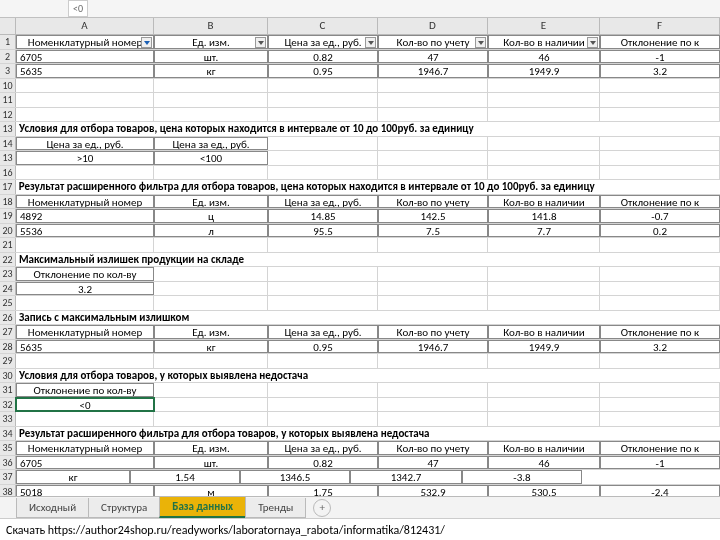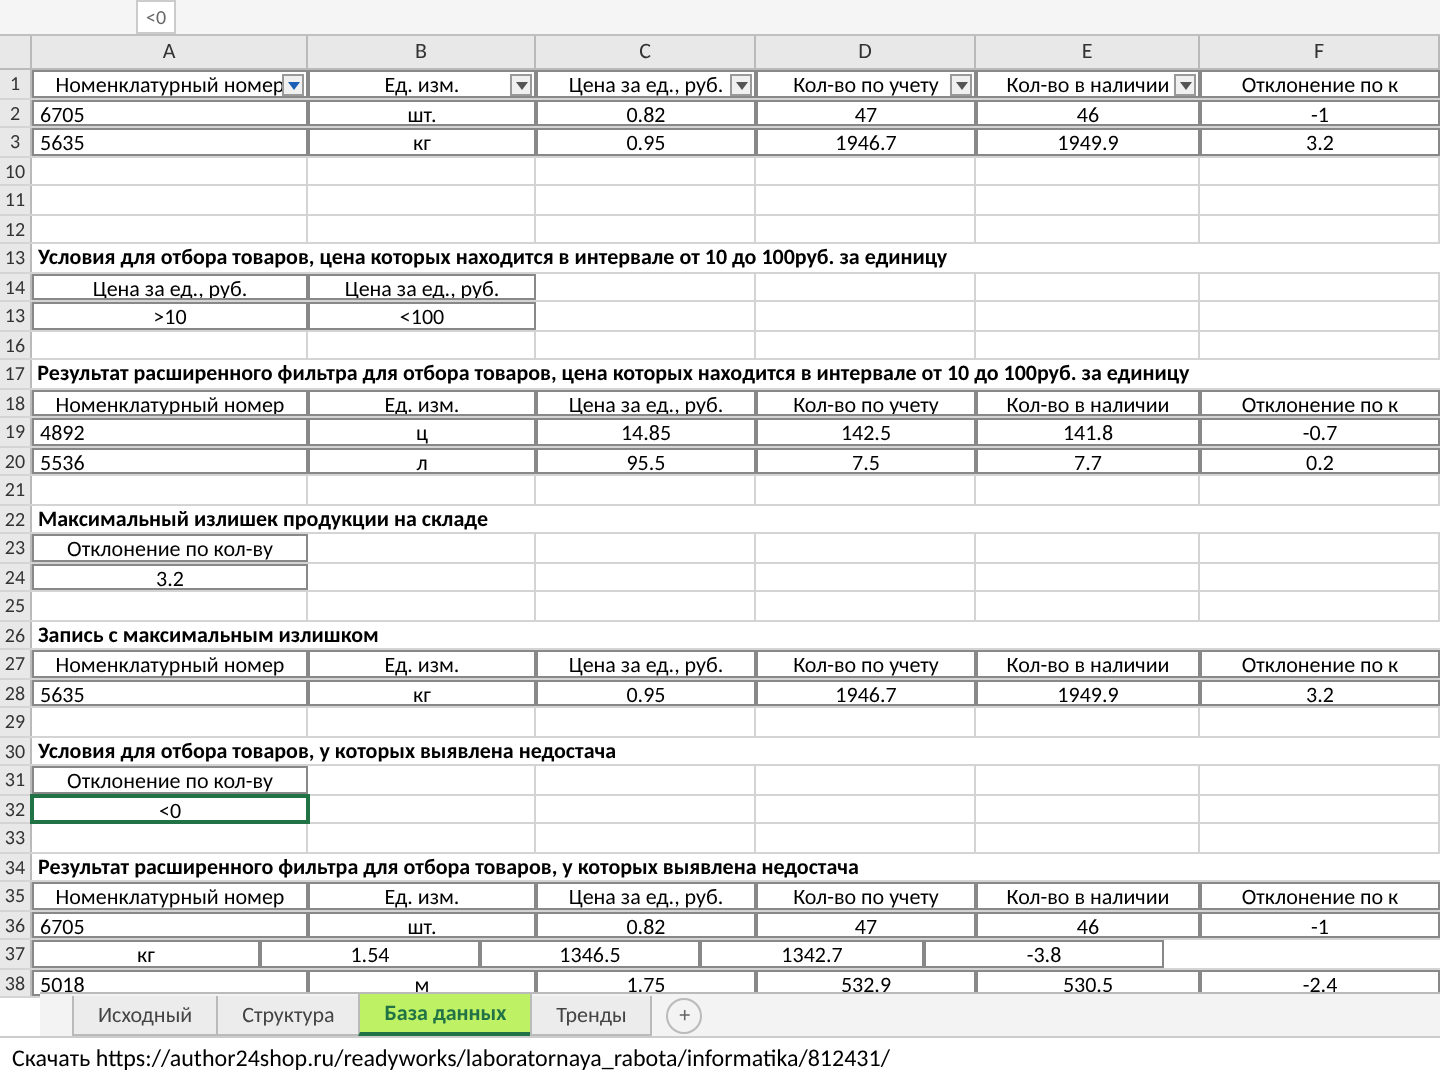--- a/index.html
+++ b/index.html
@@ -25,23 +25,23 @@
   .cell.active { outline: 2px solid #217346; outline-offset: -1px; }
   .cell.nb { border-right: 1px solid transparent; }
   
   .filter-btn { position: absolute; right: 1px; top: 1px; width: 11px; height: 11px; background: #f0f0f0; border: 1px solid #999; display: inline-flex; align-items: center; justify-content: center; }
   .filter-btn::after { content: ""; border-left: 3px solid transparent; border-right: 3px solid transparent; border-top: 4px solid #555; }
   .filter-btn.active::after { border-top-color: #1a5fb4; }
   
   .title-row .cell { border-right: none; }
   .title-text { font-weight: bold; font-size: 11px; white-space: nowrap; }
   
-  .tabs { position: absolute; bottom: 22px; left: 0; right: 0; height: 22px; background: #f3f3f3; border-top: 1px solid #bababa; display: flex; align-items: center; padding-left: 16px; font-size: 11px; margin-left: 20px; }
+  .tabs { position: absolute; bottom: 22px; left: 0; right: 0; height: 22px; background: #f3f3f3; border-top: 1px solid #bababa; display: flex; align-items: center; padding-left: 16px; font-size: 11px; }
   .tab { padding: 3px 12px; border: 1px solid #bababa; border-top: none; background: #ececec; color: #444; margin-right: -1px; cursor: pointer; }
-  .tab.active { background: #bef264; border-bottom: 2px solid #217346; color: #217346; font-weight: bold; }
+  .tab.active { background: #eab308; border-bottom: 2px solid #217346; color: #217346; font-weight: bold; }
   .tab-add { width: 18px; height: 18px; border: 1px solid #bababa; border-radius: 50%; margin-left: 8px; display: flex; align-items: center; justify-content: center; color: #666; cursor: pointer; }
   
   .footer { position: absolute; bottom: 0; left: 0; right: 0; height: 22px; background: #fff; border-top: 1px solid #ccc; display: flex; align-items: center; padding: 0 6px; font-size: 12px; }
 </style>
 </head>
 <body>
 
 <div class="formula-bar">
   <span style="width:60px"></span>
   <span class="formula-box">&lt;0</span>

